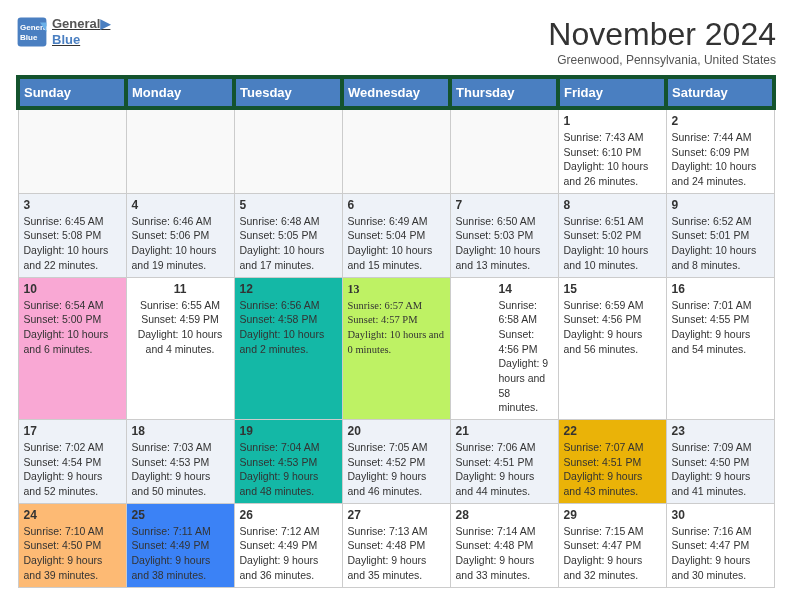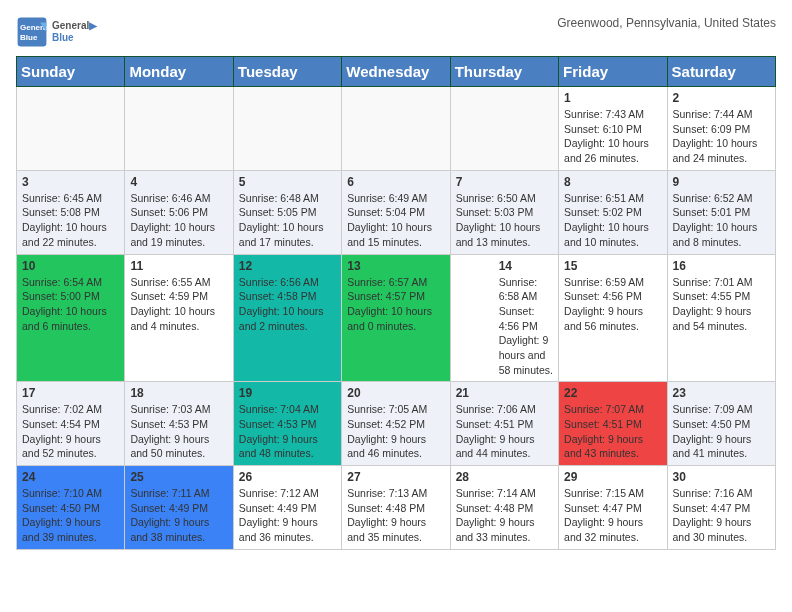--- a/index.html
+++ b/index.html
@@ -47,25 +47,25 @@
       color: #555;
     }
     table {
       width: 100%;
       border-collapse: collapse;
       table-layout: fixed;
     }
     th {
       background-color: #4a7fc1;
       color: #fff;
-      font-size: 15px;
+      font-size: 13px;
       font-weight: bold;
       padding: 6px 4px;
       text-align: left;
-      border: 1px solid #14532d;
+      border: 4px solid #14532d;
     }
     td {
       border: 1px solid #ccc;
       vertical-align: top;
       padding: 4px 5px;
       font-size: 11px;
       color: #333;
       height: 80px;
       background: #fff;
     }
@@ -91,27 +91,28 @@
 
 <div class="header-section">
   <div class="logo">
     <svg class="logo-icon" viewBox="0 0 40 40">
       <rect x="2" y="2" width="36" height="36" rx="4" fill="#4a7fc1"></rect>
       <text x="5" y="18" font-size="10" font-weight="bold" fill="white" font-family="Arial">General</text>
       <text x="5" y="30" font-size="10" font-weight="bold" fill="white" font-family="Arial">Blue</text>
       <polygon points="30,8 38,8 38,20" fill="#6ab0e8"></polygon>
     </svg>
     <div>
-      <div class="logo-text" style="font-size:10px;">
+      <div class="logo-text" style="font-size:13px;text-decoration:underline;">
         <span style="color:#555;">General</span><span style="color:#4a7fc1;">▶</span><br>
         <span style="color:#4a7fc1;">Blue</span>
       </div>
     </div>
   </div>
   <div class="title-section">
+    <div class="month-title">November 2024</div>
     <div class="location">Greenwood, Pennsylvania, United States</div>
   </div>
 </div>
 
 <table>
   <thead>
     <tr>
       <th>Sunday</th>
       <th>Monday</th>
       <th>Tuesday</th>
@@ -161,33 +162,33 @@
         <td style="background: rgb(238, 242, 248);">
           <div class="day-number">8</div>
           <div class="day-info">Sunrise: 6:51 AM<br>Sunset: 5:02 PM<br>Daylight: 10 hours and 10 minutes.</div>
         </td>
         <td style="background: rgb(238, 242, 248);">
           <div class="day-number">9</div>
           <div class="day-info">Sunrise: 6:52 AM<br>Sunset: 5:01 PM<br>Daylight: 10 hours and 8 minutes.</div>
         </td>
       </tr>
       <tr>
-        <td style="background: #22c55e; margin-top: 16px;">
+        <td style="background: #f9a8d4; margin-top: 16px;">
           <div class="day-number">10</div>
           <div class="day-info">Sunrise: 6:54 AM<br>Sunset: 5:00 PM<br>Daylight: 10 hours and 6 minutes.</div>
         </td>
-        <td style="background: rgb(255, 255, 255);">
+        <td style="background: rgb(255, 255, 255); text-align: center;">
           <div class="day-number">11</div>
           <div class="day-info">Sunrise: 6:55 AM<br>Sunset: 4:59 PM<br>Daylight: 10 hours and 4 minutes.</div>
         </td>
         <td style="background: #14b8a6;">
           <div class="day-number">12</div>
           <div class="day-info">Sunrise: 6:56 AM<br>Sunset: 4:58 PM<br>Daylight: 10 hours and 2 minutes.</div>
         </td>
-        <td style="background: #22c55e;">
+        <td style="background: #bef264; font-family: Liberation Serif, serif;">
           <div class="day-number">13</div>
           <div class="day-info">Sunrise: 6:57 AM<br>Sunset: 4:57 PM<br>Daylight: 10 hours and 0 minutes.</div>
         </td>
         <td style="background: rgb(255, 255, 255); padding-left: 48px;">
           <div class="day-number">14</div>
           <div class="day-info">Sunrise: 6:58 AM<br>Sunset: 4:56 PM<br>Daylight: 9 hours and 58 minutes.</div>
         </td>
         <td style="background: rgb(255, 255, 255);">
           <div class="day-number">15</div>
           <div class="day-info">Sunrise: 6:59 AM<br>Sunset: 4:56 PM<br>Daylight: 9 hours and 56 minutes.</div>
@@ -211,31 +212,31 @@
           <div class="day-info">Sunrise: 7:04 AM<br>Sunset: 4:53 PM<br>Daylight: 9 hours and 48 minutes.</div>
         </td>
         <td style="background: rgb(238, 242, 248); margin-top: 44px;">
           <div class="day-number">20</div>
           <div class="day-info">Sunrise: 7:05 AM<br>Sunset: 4:52 PM<br>Daylight: 9 hours and 46 minutes.</div>
         </td>
         <td style="background: rgb(238, 242, 248);">
           <div class="day-number">21</div>
           <div class="day-info">Sunrise: 7:06 AM<br>Sunset: 4:51 PM<br>Daylight: 9 hours and 44 minutes.</div>
         </td>
-        <td style="background: #ef4444;">
+        <td style="background: #eab308;">
           <div class="day-number">22</div>
           <div class="day-info">Sunrise: 7:07 AM<br>Sunset: 4:51 PM<br>Daylight: 9 hours and 43 minutes.</div>
         </td>
         <td style="background: rgb(238, 242, 248);">
           <div class="day-number">23</div>
           <div class="day-info">Sunrise: 7:09 AM<br>Sunset: 4:50 PM<br>Daylight: 9 hours and 41 minutes.</div>
         </td>
       </tr>
       <tr>
-        <td style="background: #3b82f6;">
+        <td style="background: #fdba74;">
           <div class="day-number">24</div>
           <div class="day-info">Sunrise: 7:10 AM<br>Sunset: 4:50 PM<br>Daylight: 9 hours and 39 minutes.</div>
         </td>
         <td style="background: #3b82f6; margin-top: 15px;">
           <div class="day-number">25</div>
           <div class="day-info">Sunrise: 7:11 AM<br>Sunset: 4:49 PM<br>Daylight: 9 hours and 38 minutes.</div>
         </td>
         <td style="background: rgb(255, 255, 255);">
           <div class="day-number">26</div>
           <div class="day-info">Sunrise: 7:12 AM<br>Sunset: 4:49 PM<br>Daylight: 9 hours and 36 minutes.</div>

